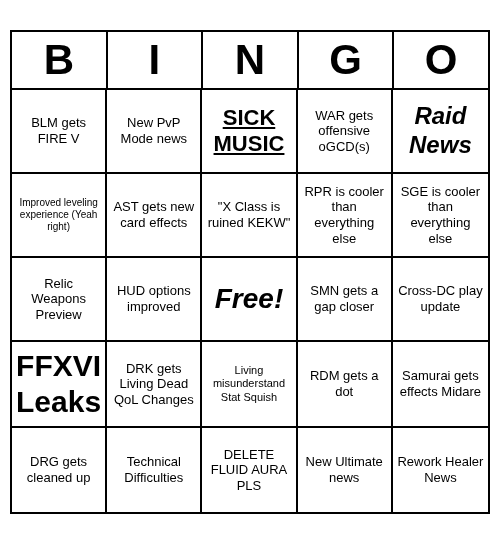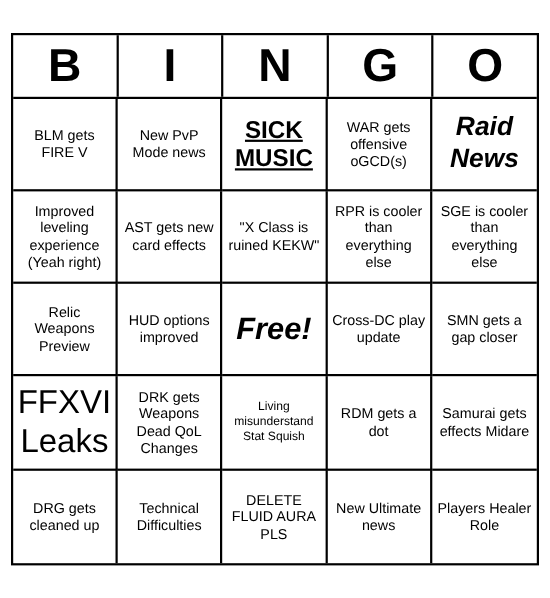--- a/index.html
+++ b/index.html
@@ -75,21 +75,21 @@
     }
 
     .bingo-cell.free {
       font-size: 28px;
       font-weight: bold;
       font-style: italic;
     }
 
     .bingo-cell.xl-text {
       font-size: 30px;
-      font-weight: normal;
+      font-weight: bold;
     }
 
     .bingo-cell.raid-news {
       font-size: 24px;
       font-weight: bold;
       font-style: italic;
     }
   </style>
 </head>
 <body>
@@ -111,21 +111,21 @@
       </div>
       <div class="bingo-cell large-text">
         <span>SICK MUSIC</span>
       </div>
       <div class="bingo-cell">
         <span>WAR gets offensive oGCD(s)</span>
       </div>
       <div class="bingo-cell raid-news">
         <span>Raid News</span>
       </div>
-      <div class="bingo-cell" style="font-size: 13px;">
+      <div class="bingo-cell" style="font-size: 10px;">
         <span>Improved leveling experience (Yeah right)</span>
       </div>
       <div class="bingo-cell">
         <span>AST gets new card effects</span>
       </div>
       <div class="bingo-cell">
         <span>"X Class is ruined KEKW"</span>
       </div>
       <div class="bingo-cell">
         <span>RPR is cooler than everything else</span>
@@ -136,30 +136,30 @@
       <div class="bingo-cell">
         <span>Relic Weapons Preview</span>
       </div>
       <div class="bingo-cell">
         <span>HUD options improved</span>
       </div>
       <div class="bingo-cell free">
         <span>Free!</span>
       </div>
       <div class="bingo-cell">
-        <span>Cross-DC play update</span>
+        <span>SMN gets a gap closer</span>
       </div>
       <div class="bingo-cell">
-        <span>SMN gets a gap closer</span>
+        <span>Cross-DC play update</span>
       </div>
       <div class="bingo-cell xl-text">
         <span>FFXVI Leaks</span>
       </div>
       <div class="bingo-cell">
-        <span>DRK gets Weapons Dead QoL Changes</span>
+        <span>DRK gets Living Dead QoL Changes</span>
       </div>
       <div class="bingo-cell" style="font-size: 11px;">
         <span>Living misunderstand Stat Squish</span>
       </div>
       <div class="bingo-cell">
         <span>RDM gets a dot</span>
       </div>
       <div class="bingo-cell">
         <span>Samurai gets effects Midare</span>
       </div>
@@ -169,16 +169,16 @@
       <div class="bingo-cell">
         <span>Technical Difficulties</span>
       </div>
       <div class="bingo-cell">
         <span>DELETE FLUID AURA PLS</span>
       </div>
       <div class="bingo-cell">
         <span>New Ultimate news</span>
       </div>
       <div class="bingo-cell">
-        <span>Players Healer Role</span>
+        <span>Rework Healer News</span>
       </div>
     </div>
 </div>
 
 </body></html>

